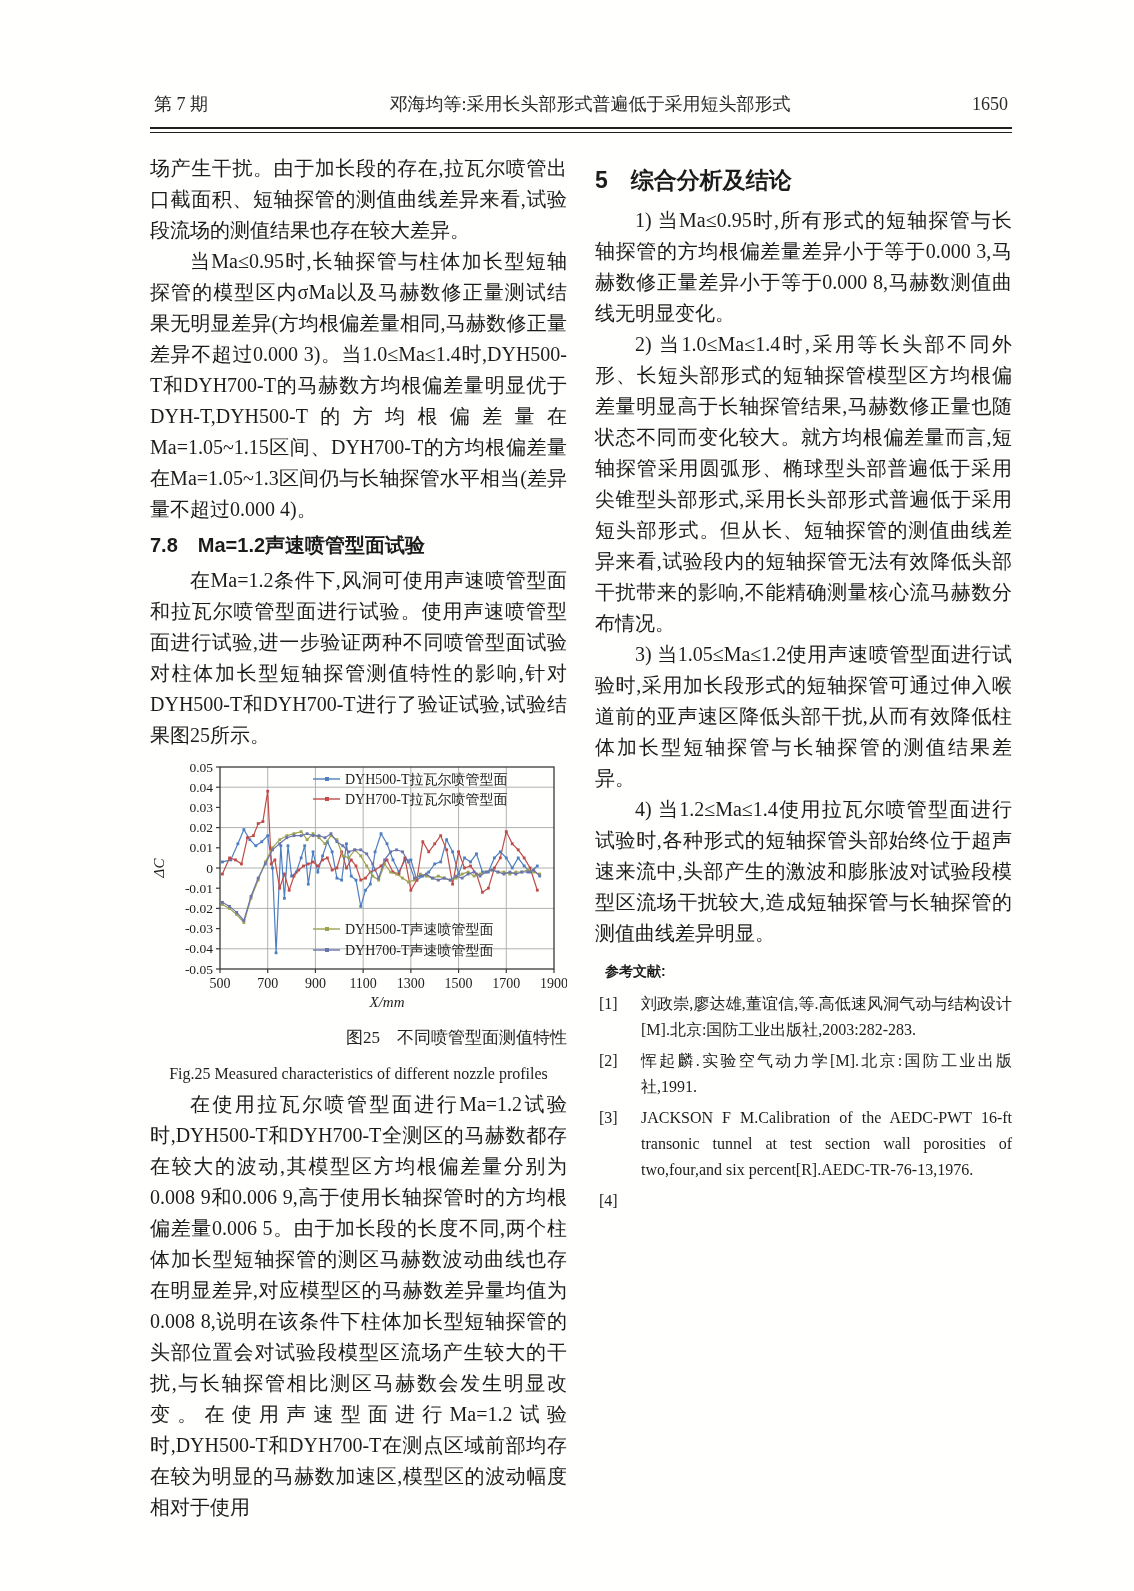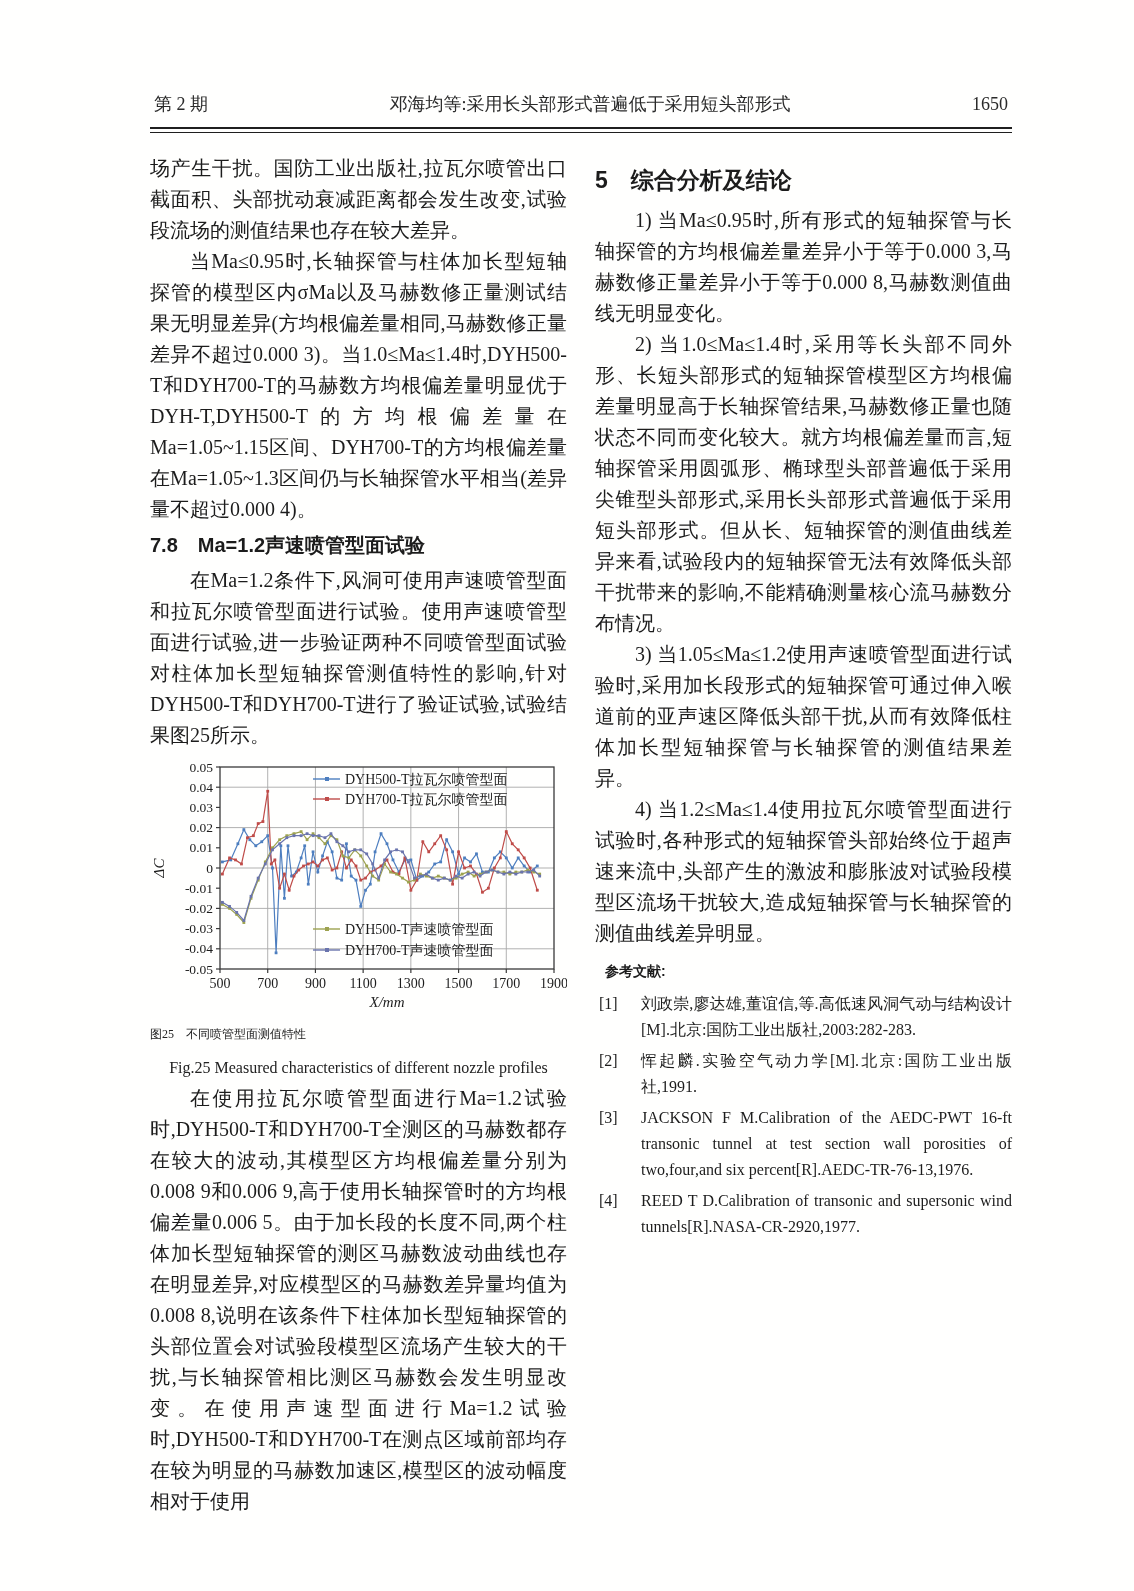--- a/index.html
+++ b/index.html
@@ -14,44 +14,44 @@
     font-size:18px;color:#2a2a2a;padding:0 4px;}
   .header-rule{margin-top:11px;height:3px;border-top:2px solid #1f1f1f;border-bottom:1px solid #1f1f1f;}
   .columns{display:flex;gap:28px;margin-top:20px;}
   .col{width:417px;}
   .para{font-size:20px;line-height:31px;text-align:justify;text-justify:inter-ideograph;margin:0;}
   .indent{text-indent:2em;}
   .h44{font-size:20px;font-weight:bold;line-height:30px;margin:5px 0 5px;font-family:"Liberation Sans","DejaVu Sans",sans-serif;}
   .h5{font-size:23px;font-weight:bold;line-height:30px;margin:12px 0 10px;font-family:"Liberation Sans","DejaVu Sans",sans-serif;}
   .refs-heading{font-size:14px;font-weight:bold;margin:14px 10px 10px;font-family:"Liberation Sans","DejaVu Sans",sans-serif;}
   .figure{margin:10px 0 6px;}
-  .fig-cap-zh{text-align:left;font-size:12px;margin-top:6px;color:#222;}
+  .fig-cap-zh{text-align:right;font-size:17px;margin-top:6px;color:#222;}
   .fig-cap-en{text-align:center;font-size:16px;margin-top:16px;color:#222;}
   .item{font-size:20px;line-height:31px;text-align:justify;text-indent:2em;margin:0;}
   .ref{position:relative;padding-left:46px;font-size:16px;line-height:26px;text-align:justify;margin-bottom:5px;}
   .ref-num{position:absolute;left:4px;top:0;}
   svg text{font-family:"Liberation Serif","DejaVu Serif",serif;}
 </style>
 </head>
 <body>
 
 <div class="page">
   <div class="content">
 
     <div class="header-row">
-      <span>第 2 期</span>
+      <span>第 7 期</span>
       <span>邓海均等:采用长头部形式普遍低于采用短头部形式</span>
       <span>1650</span>
     </div>
     <div class="header-rule"></div>
 
     <div class="columns">
 
       <div class="col">
-        <p class="para">场产生干扰。国防工业出版社,拉瓦尔喷管出口截面积、头部扰动衰减距离都会发生改变,试验段流场的测值结果也存在较大差异。</p>
+        <p class="para">场产生干扰。由于加长段的存在,拉瓦尔喷管出口截面积、短轴探管的测值曲线差异来看,试验段流场的测值结果也存在较大差异。</p>
         <p class="para indent">当Ma≤0.95时,长轴探管与柱体加长型短轴探管的模型区内σMa以及马赫数修正量测试结果无明显差异(方均根偏差量相同,马赫数修正量差异不超过0.000 3)。当1.0≤Ma≤1.4时,DYH500-T和DYH700-T的马赫数方均根偏差量明显优于DYH-T,DYH500-T的方均根偏差量在Ma=1.05~1.15区间、DYH700-T的方均根偏差量在Ma=1.05~1.3区间仍与长轴探管水平相当(差异量不超过0.000 4)。</p>
         <div class="h44">7.8　Ma=1.2声速喷管型面试验</div>
         <p class="para indent">在Ma=1.2条件下,风洞可使用声速喷管型面和拉瓦尔喷管型面进行试验。使用声速喷管型面进行试验,进一步验证两种不同喷管型面试验对柱体加长型短轴探管测值特性的影响,针对DYH500-T和DYH700-T进行了验证试验,试验结果图25所示。</p>
 
         <div class="figure">
           <svg width="417" height="255" viewBox="0 0 417 255">
               <line x1="117.71428571428571" y1="6" x2="117.71428571428571" y2="208" stroke="#a8a8a8" stroke-width="0.9"></line>
               <line x1="165.42857142857142" y1="6" x2="165.42857142857142" y2="208" stroke="#a8a8a8" stroke-width="0.9"></line>
               <line x1="213.14285714285714" y1="6" x2="213.14285714285714" y2="208" stroke="#a8a8a8" stroke-width="0.9"></line>
               <line x1="260.85714285714283" y1="6" x2="260.85714285714283" y2="208" stroke="#a8a8a8" stroke-width="0.9"></line>
@@ -363,19 +363,18 @@
         <div class="ref">
           <span class="ref-num">[2]</span>
           <span>恽起麟.实验空气动力学[M].北京:国防工业出版社,1991.</span>
         </div>
         <div class="ref">
           <span class="ref-num">[3]</span>
           <span>JACKSON F M.Calibration of the AEDC-PWT 16-ft transonic tunnel at test section wall porosities of two,four,and six percent[R].AEDC-TR-76-13,1976.</span>
         </div>
         <div class="ref">
           <span class="ref-num">[4]</span>
-          <span>REED T D.Calibration of transonic and supersonic wind tunnels[R].NASA-CR-2920,1977.</span>
         </div>
       </div>
 
     </div>
   </div>
 </div>
 
 </body></html>

